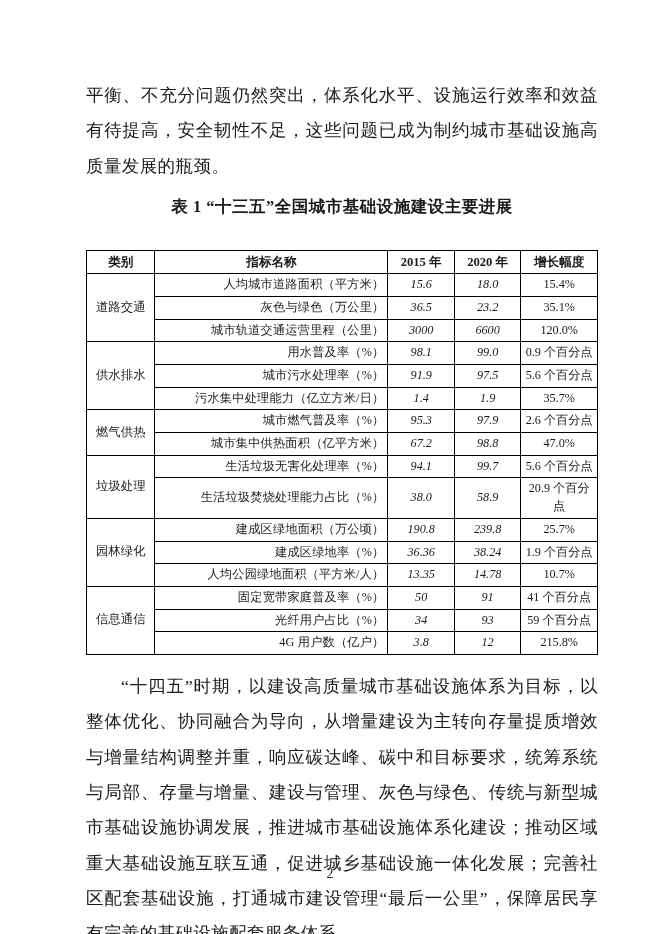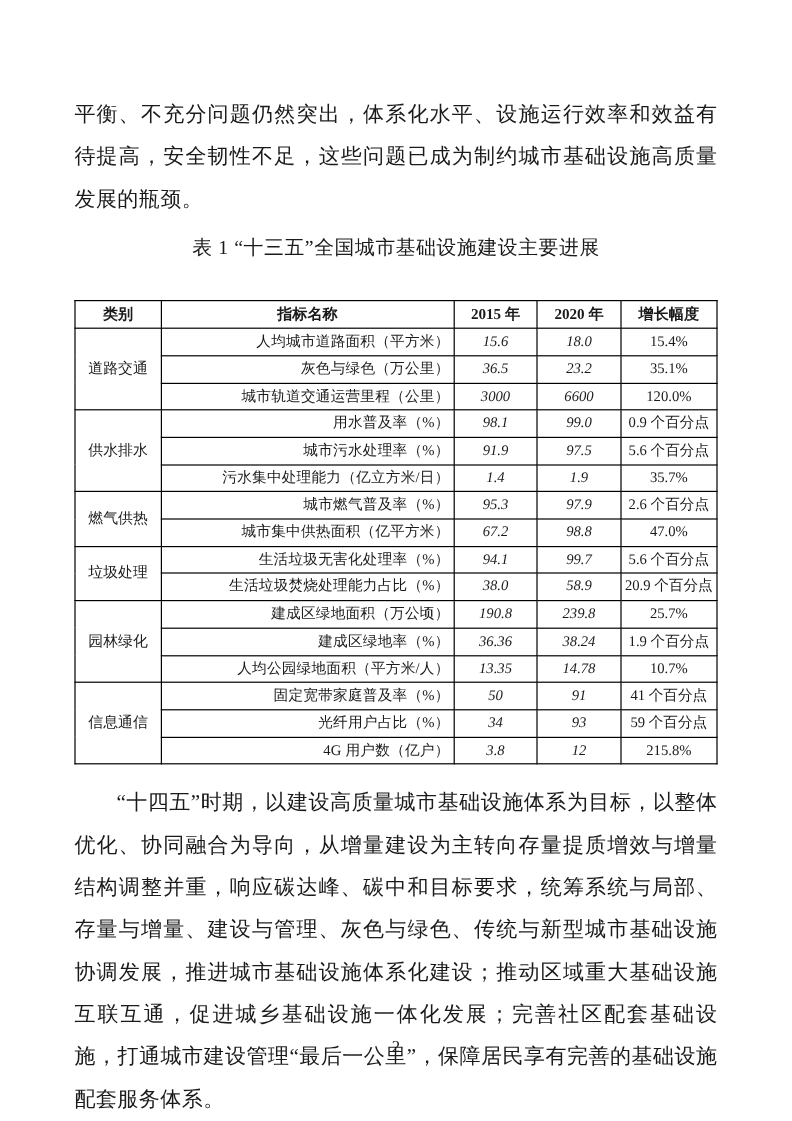--- a/index.html
+++ b/index.html
@@ -12,37 +12,37 @@
     background: #ffffff;
     font-family: "Liberation Serif", "DejaVu Serif", serif;
     color: #1a1a1a;
     overflow: hidden;
   }
   .page {
     position: relative;
     width: 660px;
     height: 934px;
     box-sizing: border-box;
-    padding: 78px 62px 0 62px;
+    padding: 78px 62px 0 86px;
   }
   .para {
     font-size: 17.5px;
     line-height: 2.02;
     text-align: justify;
     text-justify: inter-ideograph;
     letter-spacing: 0.4px;
     margin: 0;
   }
   .para.indent {
     text-indent: 2em;
   }
   .table-caption {
     text-align: center;
     font-size: 16.5px;
-    font-weight: normal;
+    font-weight: bold;
     margin: 12px 0 6px 0;
     letter-spacing: 0.5px;
   }
   table.main {
     border-collapse: collapse;
     width: 100%;
     font-size: 12.2px;
     font-family: "Liberation Serif", "DejaVu Serif", serif;
     table-layout: fixed;
     margin-top: 32px;

